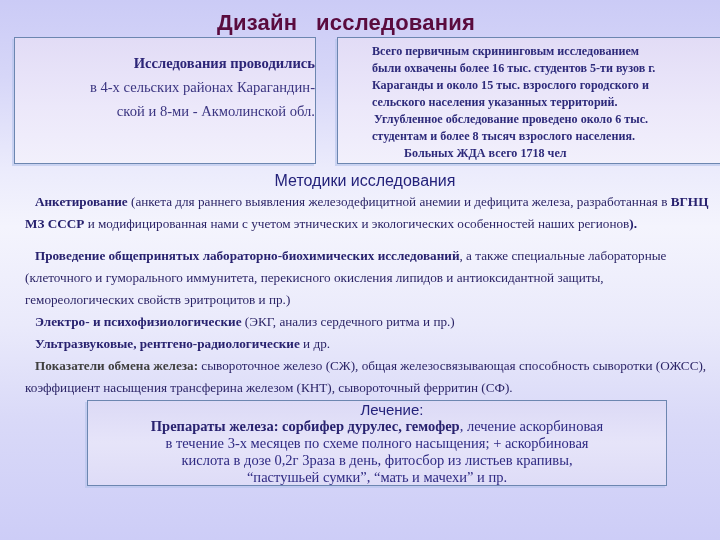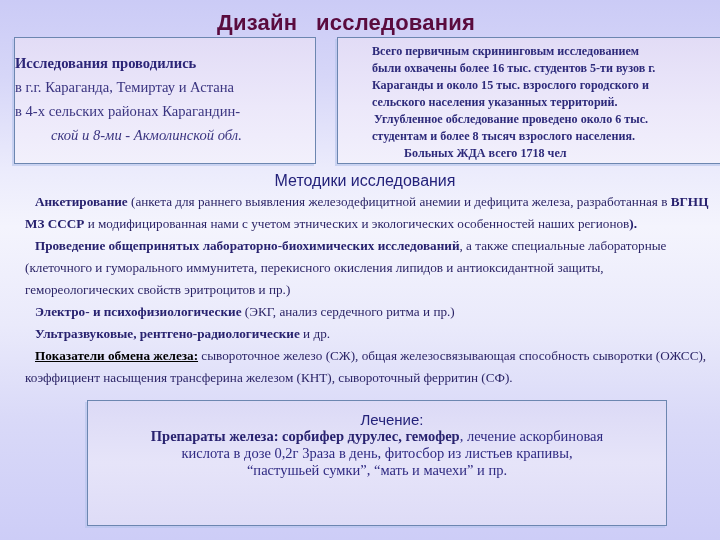--- a/index.html
+++ b/index.html
@@ -13,52 +13,51 @@
       position: absolute; left: 0; top: 10px; width: 692px; text-align: center;
       font-family: "Liberation Sans", sans-serif; font-weight: bold; font-size: 22px;
       color: #5a0b3e; letter-spacing: 0.2px; white-space: pre;
     }
     .box {
       position: absolute; box-sizing: border-box;
       border: 1px solid #6c86b0;
       background: linear-gradient(to bottom, #e2dcf6 0%, #ece8fa 55%, #f2f0fc 100%);
       box-shadow: -2px 2px 0 rgba(180,195,235,0.6);
     }
-    .box-left { left: 14px; top: 37px; width: 302px; height: 127px; padding-top: 13px; text-align: left; font-size: 14.6px; line-height: 24px; color: #3a3480; }
+    .box-left { left: 14px; top: 37px; width: 302px; height: 127px; padding-top: 13px; text-align: right; font-size: 14.6px; line-height: 24px; color: #3a3480; }
     .box-left .hdr { font-weight: bold; color: #2c2577; }
-    .box-left .l4 { padding-left: 36px; font-style: italic; }
+    .box-left .l4 { padding-left: 36px; }
     .box-right { left: 337px; top: 37px; width: 390px; height: 127px; padding: 5px 0 0 34px; font-size: 12.1px; line-height: 17px; font-weight: bold; color: #2d2a7a; }
     .box-right .ind2 { padding-left: 2px; }
     .box-right .last { padding-left: 32px; }
     .sec-head {
       position: absolute; left: 0; top: 172px; width: 720px; text-align: center;
       font-family: "Liberation Sans", sans-serif; font-size: 16px; color: #24227a; padding-left: 10px; box-sizing: border-box;
     }
     .methods { position: absolute; left: 25px; top: 191px; width: 690px; font-size: 13.2px; line-height: 22px; color: #2b2466; }
     .methods p { margin: 0; }
     .methods .para { text-indent: 10px; }
     .methods b { color: #28226f; }
-    .methods .blue { color: #000000; text-decoration: underline; }
-    .methods .gap { margin-top: 0; }
+    .methods .blue { color: #404040; }
+    .methods .gap { margin-top: 10px; }
     .box-bottom {
-      left: 87px; top: 400px; width: 580px; height: 126px; text-align: center;
-      padding-top: 10px; font-size: 14.5px; line-height: 17px; color: #2f2a82;
+      left: 87px; top: 400px; width: 580px; height: 86px; text-align: center;
+      font-size: 14.5px; line-height: 17px; color: #2f2a82;
       background: linear-gradient(to bottom, #dcdaf6 0%, #e6e4f9 50%, #dedcf7 100%);
     }
     .box-bottom .thead { font-family: "Liberation Sans", sans-serif; font-size: 15px; color: #24227a; padding-left: 30px; }
     .box-bottom b { color: #28226f; }
   </style>
 </head>
 <body>
 
 <div class="title"><span>Дизайн</span>   <span>исследования</span></div>
 
 <div class="box box-left">
   <div class="hdr">Исследования проводились</div>
-  <div>в г.г. Караганда, Темиртау и Астана</div>
   <div>в 4-х сельских районах Карагандин-</div>
   <div class="l4">ской и 8-ми - Акмолинской обл.</div>
 </div>
 
 <div class="box box-right">
   <div>Всего первичным скрининговым исследованием</div>
   <div>были охвачены  более 16 тыс. студентов 5-ти  вузов г.</div>
   <div>Караганды и около 15 тыс. взрослого городского и</div>
   <div>сельского  населения указанных территорий.</div>
   <div class="ind2">Углубленное обследование проведено около 6 тыс.</div>
@@ -72,15 +71,16 @@
   <p class="para"><b>Анкетирование</b><span> (анкета для раннего выявления железодефицитной анемии и дефицита железа, разработанная в </span><b>ВГНЦ МЗ СССР</b><span> и модифицированная нами с учетом этнических и экологических особенностей наших регионов</span><b>).</b></p>
   <p class="para gap"><b>Проведение общепринятых лабораторно-биохимических исследований</b><span>, а также специальные лабораторные (клеточного и гуморального иммунитета, перекисного окисления липидов и антиоксидантной защиты, гемореологических свойств эритроцитов и пр.)</span></p>
   <p class="para"><b>Электро- и психофизиологические</b><span> (ЭКГ, анализ сердечного ритма и пр.)</span></p>
   <p class="para"><b>Ультразвуковые, рентгено-радиологические</b><span> и др.</span></p>
   <p class="para"><b class="blue">Показатели обмена железа:</b><span> сывороточное железо (СЖ), общая железосвязывающая способность сыворотки (ОЖСС), коэффициент насыщения трансферина железом (КНТ), сывороточный ферритин (СФ).</span></p>
 </div>
 
 <div class="box box-bottom">
   <div class="thead"><span>Лечение</span><span>:</span></div>
   <div><b>Препараты железа: сорбифер дурулес, гемофер</b><span>, лечение аскорбиновая</span></div>
+  <div>в течение 3-х месяцев по схеме полного насыщения; + аскорбиновая</div>
   <div>кислота в дозе 0,2г 3раза в день, фитосбор из листьев крапивы,</div>
   <div>“пастушьей сумки”, “мать и мачехи” и пр.</div>
 </div>
 
 </body></html>

